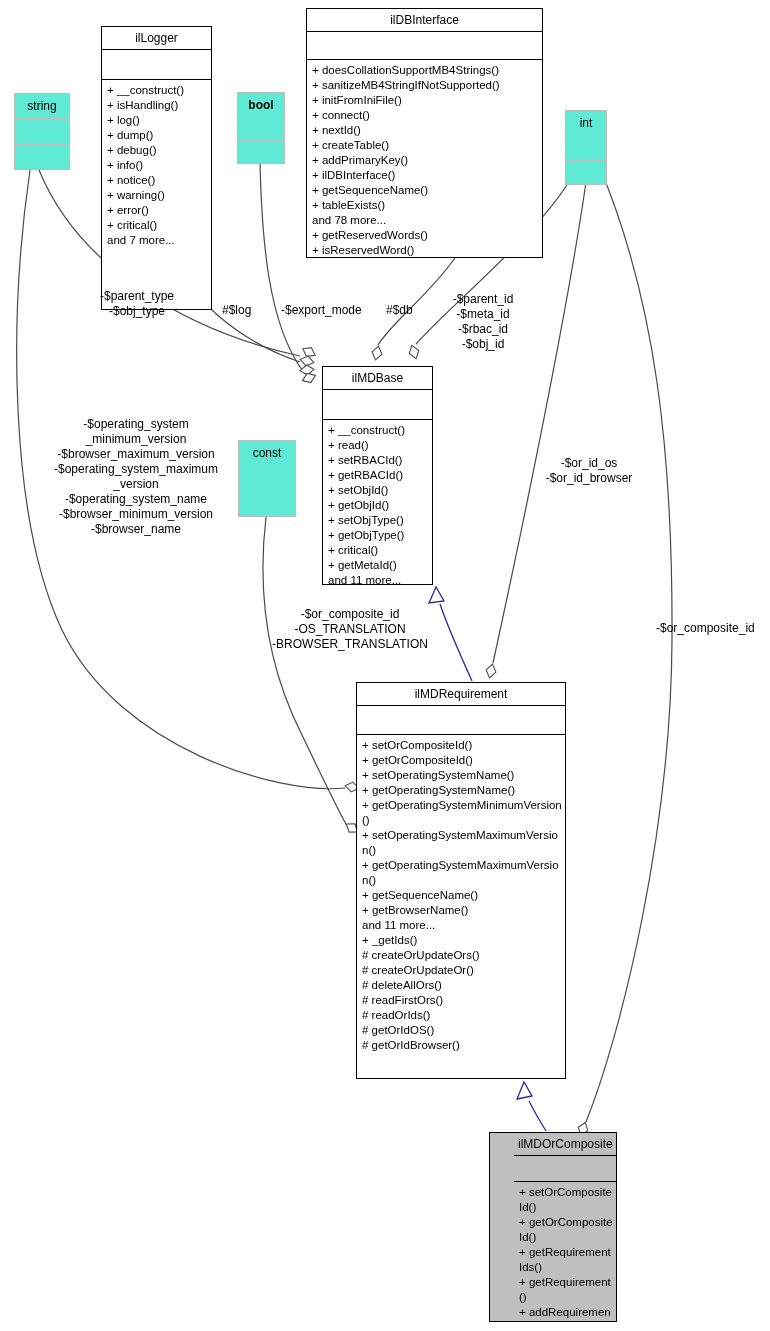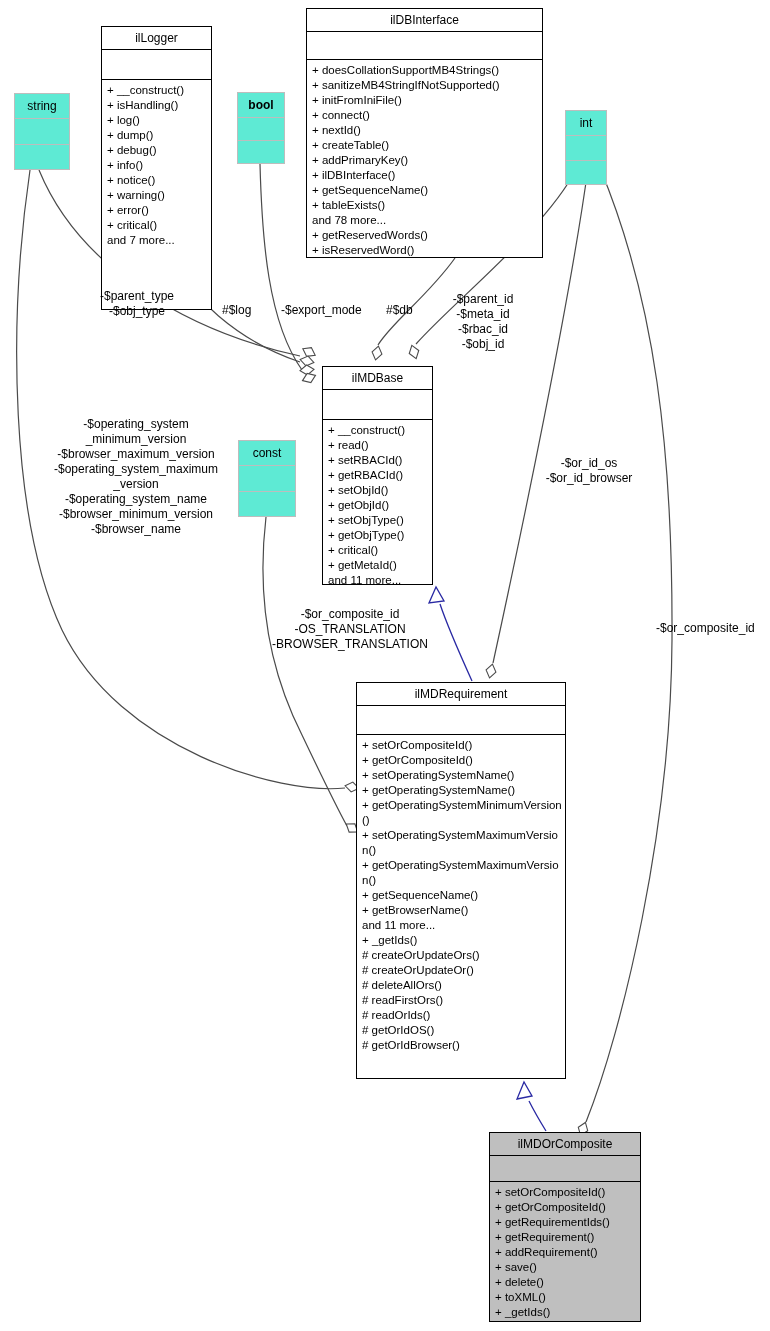--- a/index.html
+++ b/index.html
@@ -163,21 +163,21 @@
         <div class="member"># createOrUpdateOrs()</div>
         <div class="member"># createOrUpdateOr()</div>
         <div class="member"># deleteAllOrs()</div>
         <div class="member"># readFirstOrs()</div>
         <div class="member"># readOrIds()</div>
         <div class="member"># getOrIdOS()</div>
         <div class="member"># getOrIdBrowser()</div>
       </div>
   </div>
 
-  <div class="uml-class highlight" style="left:489px;top:1132px;width:152px;height:190px;">
+  <div class="uml-class highlight" style="left:489px;top:1132px;width:128px;height:190px;padding-left:24px;">
     <div class="uml-title">ilMDOrComposite</div>
     <div class="uml-attrs" style="height:25px;"></div>
     <div class="uml-methods">
         <div class="member">+ setOrCompositeId()</div>
         <div class="member">+ getOrCompositeId()</div>
         <div class="member">+ getRequirementIds()</div>
         <div class="member">+ getRequirement()</div>
         <div class="member">+ addRequirement()</div>
         <div class="member">+ save()</div>
         <div class="member">+ delete()</div>

